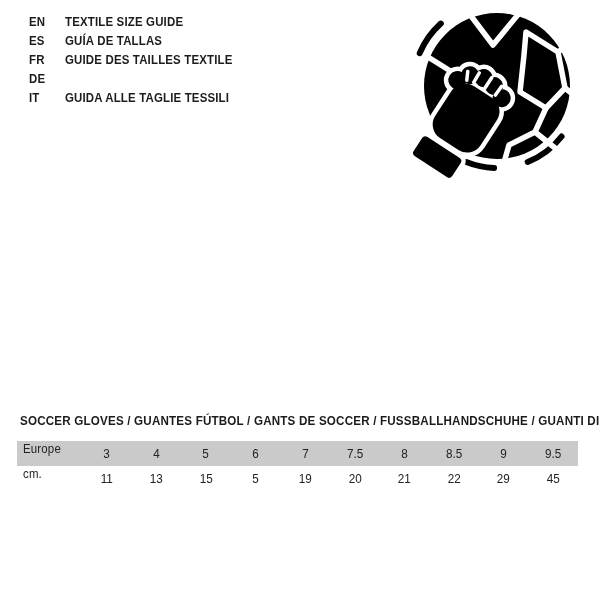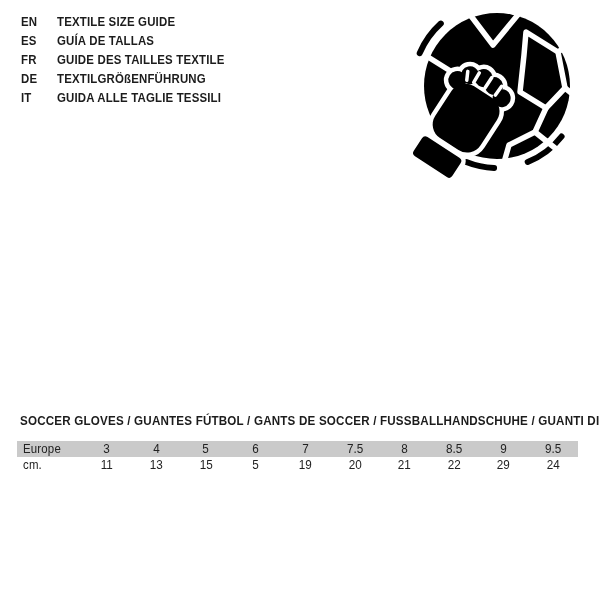--- a/index.html
+++ b/index.html
@@ -10,35 +10,35 @@
   }
   .page{position:absolute;inset:0;width:600px;height:600px;background:#fff;}
 
   
   .cond{display:inline-block;transform:scaleX(0.88);transform-origin:0 50%;white-space:nowrap;letter-spacing:.2px;}
   .cond-c{display:inline-block;transform:scaleX(0.9);transform-origin:50% 50%;white-space:nowrap;}
 
   
   .lang-list{position:absolute;left:21px;top:12px;}
   .lang-row{display:flex;height:19px;align-items:center;font-size:13px;font-weight:bold;}
-  .lang-code{width:36px;flex:0 0 36px;}
+  .lang-code{width:36px;flex:0 0 36px;margin-left:8px;}
   .lang-label{flex:1;text-decoration:underline;}
 
   
   .glove-icon{position:absolute;left:408px;top:8px;width:170px;height:172px;}
 
   
   .table-title{position:absolute;left:20px;top:414px;font-size:12.5px;font-weight:bold;line-height:14px;}
   .size-table{
     position:absolute;left:17px;top:441px;width:561px;
     border-collapse:collapse;table-layout:fixed;
     font-size:13px;font-weight:400;color:#222;
   }
   .size-table tr{height:16px;}
-  .size-table th{width:59px;text-align:left;font-weight:400;padding:0 0 0 6px;}
+  .size-table th{width:59px;text-align:left;font-weight:400;padding:0 0 9px 6px;}
   .size-table td{text-align:center;padding:0;}
   .size-table th,.size-table td{line-height:16px;vertical-align:middle;}
 </style>
 </head>
 <body>
 
 <div class="page">
 
   <div class="lang-list">
       <div class="lang-row">
@@ -48,21 +48,20 @@
       <div class="lang-row">
         <span class="lang-code"><span class="cond">ES</span></span>
         <span class="lang-label"><span class="cond">GUÍA DE TALLAS</span></span>
       </div>
       <div class="lang-row">
         <span class="lang-code"><span class="cond">FR</span></span>
         <span class="lang-label"><span class="cond">GUIDE DES TAILLES TEXTILE</span></span>
       </div>
       <div class="lang-row">
         <span class="lang-code"><span class="cond">DE</span></span>
-        <span class="lang-label"><span class="cond">TEXTILGRÖßENFÜHRUNG</span></span>
       </div>
       <div class="lang-row">
         <span class="lang-code"><span class="cond">IT</span></span>
         <span class="lang-label"><span class="cond">GUIDA ALLE TAGLIE TESSILI</span></span>
       </div>
     </div>
 
   <svg class="glove-icon" viewBox="0 0 170 172" xmlns="http://www.w3.org/2000/svg">
 
     <g fill="none" stroke="#000" stroke-width="6" stroke-linecap="round">
@@ -137,18 +136,18 @@
           <th><span class="cond">cm.</span></th>
           <td><span class="cond-c">11</span></td>
           <td><span class="cond-c">13</span></td>
           <td><span class="cond-c">15</span></td>
           <td><span class="cond-c">5</span></td>
           <td><span class="cond-c">19</span></td>
           <td><span class="cond-c">20</span></td>
           <td><span class="cond-c">21</span></td>
           <td><span class="cond-c">22</span></td>
           <td><span class="cond-c">29</span></td>
-          <td><span class="cond-c">24</span></td>
+          <td><span class="cond-c">45</span></td>
         </tr>
       </tbody>
   </table>
 
 </div>
 
 </body></html>

